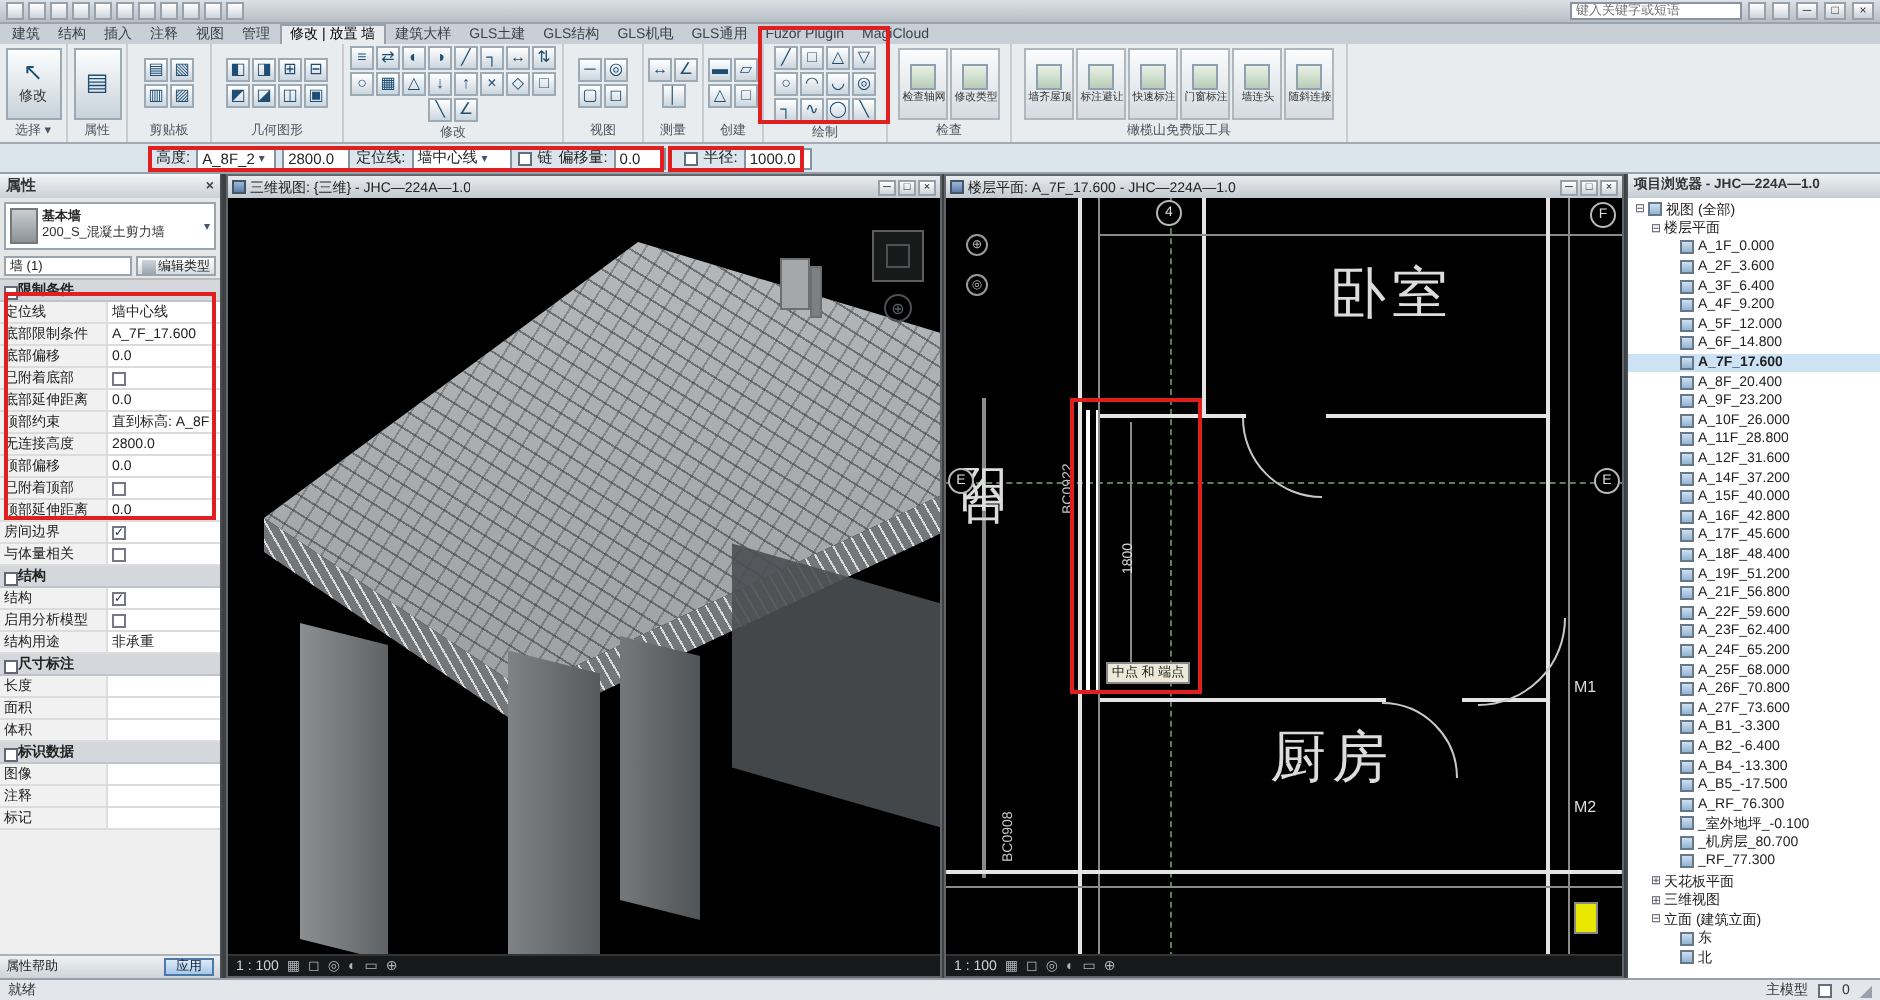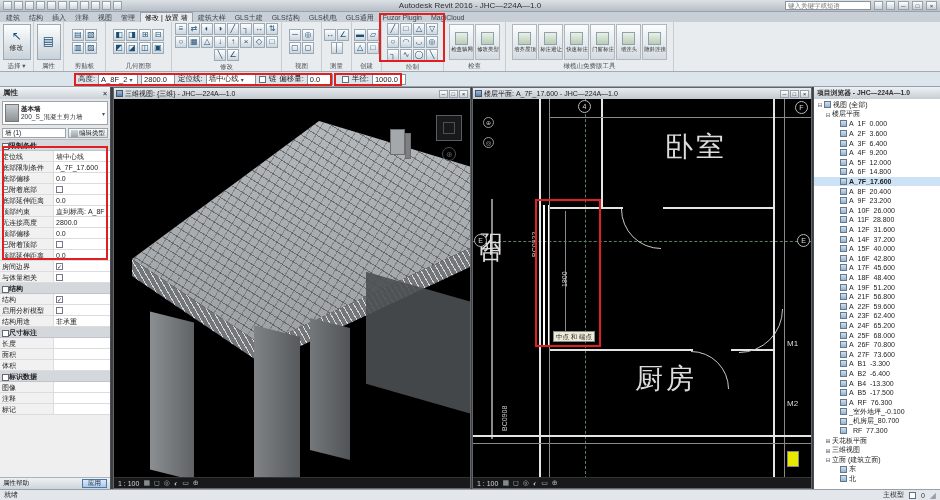--- a/index.html
+++ b/index.html
@@ -126,21 +126,20 @@
     <span class="qicon"></span>
     <span class="qicon"></span>
     <span class="qicon"></span>
     <span class="qicon"></span>
     <span class="qicon"></span>
     <span class="qicon"></span>
     <span class="qicon"></span>
     <span class="qicon"></span>
     <span class="qicon"></span>
     <span class="qicon"></span>
-    <div class="tb-title">Autodesk Revit 2016 - JHC—224A—1.0</div>
     <div class="tb-right">
       <input class="searchbox" placeholder="键入关键字或短语" style="">
       <span class="qicon"></span>
       <span class="qicon"></span>
       <span class="winbtn">─</span>
       <span class="winbtn">□</span>
       <span class="winbtn">×</span>
     </div>
   </div>
 

